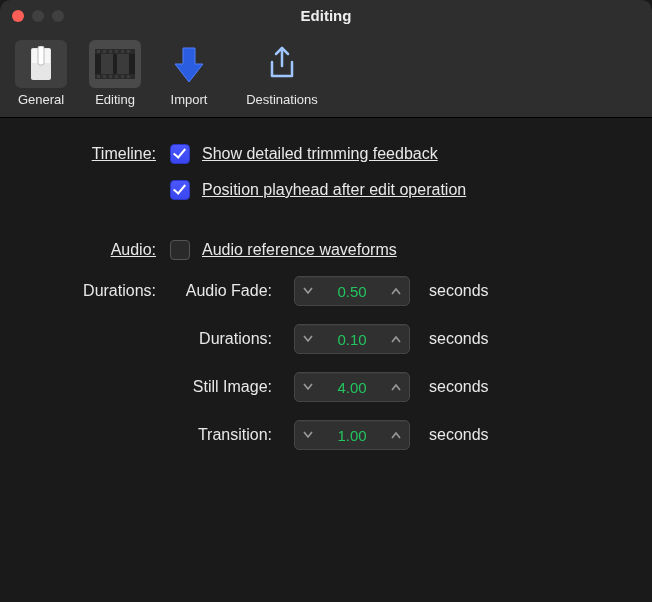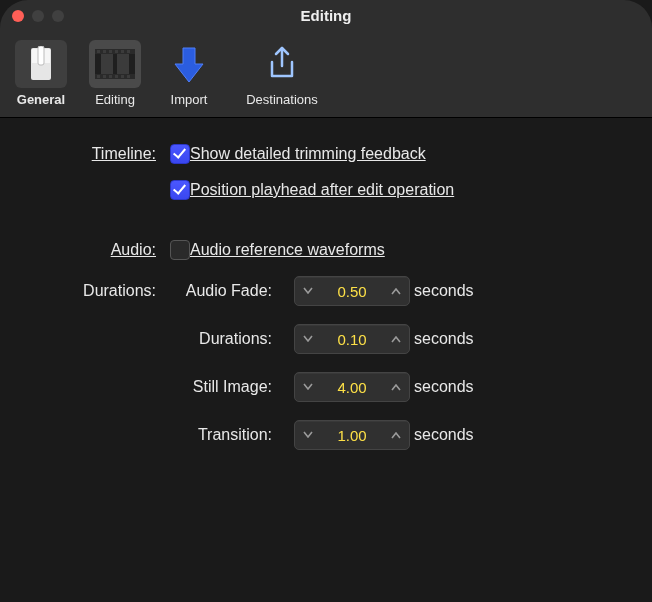--- a/index.html
+++ b/index.html
@@ -4,43 +4,43 @@
   <style>
     * { margin: 0; padding: 0; box-sizing: border-box; font-family: -apple-system, "Helvetica Neue", Arial, sans-serif; }
     body { background: #1a1a1a; color: #e8e8e8; width: 652px; height: 602px; overflow: hidden; border-radius: 10px; }
     .titlebar { height: 30px; position: relative; display: flex; align-items: center; }
     .traffic { position: absolute; left: 12px; top: 10px; display: flex; gap: 8px; }
     .dot { width: 12px; height: 12px; border-radius: 50%; background: #404040; }
     .dot.red { background: #ff5f57; }
     .title { flex: 1; text-align: center; font-size: 15px; font-weight: 600; color: #eeeeee; }
     .toolbar { background: #2e2e2e; padding: 6px 10px 6px 10px; display: flex; gap: 12px; border-bottom: 1px solid #000; }
     .toolbar-item { width: 62px; display: flex; flex-direction: column; align-items: center; gap: 4px; padding: 4px 0; border-radius: 6px; cursor: pointer; }
-    .toolbar-item.first { margin-left: 0; font-weight: bold; }
+    .toolbar-item.first { margin-left: 0; }
     .ti-icon { width: 52px; height: 48px; display: flex; align-items: center; justify-content: center; }
     .ti-icon.btn { background: #3f3f3f; border-radius: 6px; }
     .toolbar-item.selected .ti-icon.btn { background: #4a4a4a; }
     .ti-label { font-size: 13px; color: #e8e8e8; }
     .wide { width: 100px; }
     .content { padding: 26px 40px 30px 20px; font-size: 16px; }
     .row { display: flex; align-items: center; margin-bottom: 16px; text-decoration: underline; }
     .row.gap-top { margin-top: 40px; }
     .lhs { width: 150px; text-align: right; padding-right: 14px; color: #e8e8e8; }
-    .rhs { display: flex; align-items: center; }
+    .rhs { display: flex; align-items: center; gap: 12px; }
     .check { position: relative; width: 20px; height: 20px; border-radius: 4px; border: 1px solid #555; background: #2a2a2a; display: flex; align-items: center; justify-content: center; }
     .check.on { background: linear-gradient(#4a57ff, #3a47f0); border: 1px solid #2b36c8; }
     .check.on::after { content: ""; position: absolute; left: 5px; top: 1px; width: 5px; height: 10px; border: solid #fff; border-width: 0 2.5px 2.5px 0; transform: rotate(40deg); }
     .durations-row { display: flex; align-items: center; margin-bottom: 18px; }
     .dur-label { width: 150px; text-align: right; padding-right: 14px; }
     .dur-sub { width: 124px; text-align: right; padding-right: 22px; }
     .stepper { display: flex; align-items: center; background: #303030; border: 1px solid #444; border-radius: 5px; height: 30px; overflow: hidden; box-shadow: 0 0.5px 0 rgba(255,255,255,0.08) inset; }
     .step-btn { width: 26px; height: 100%; display: flex; align-items: center; justify-content: center; cursor: pointer; }
-    .step-val { width: 62px; text-align: center; font-size: 15px; color: #fde047; font-variant-numeric: tabular-nums; }
+    .step-val { width: 62px; text-align: center; font-size: 15px; color: #22c55e; font-variant-numeric: tabular-nums; }
     .chev { color: #9a9a9a; }
-    .unit { margin-left: 4px; }
-    .header-wrap { background: #2e2e2e; border-top-left-radius: 10px; border-top-right-radius: 10px; border-radius: 28px; }
+    .unit { margin-left: 19px; }
+    .header-wrap { background: #2e2e2e; border-top-left-radius: 10px; border-top-right-radius: 10px; }
   </style>
 </head>
 <body>
 
 <div class="header-wrap">
   <div class="titlebar">
     <div class="traffic">
       <div class="dot red"></div>
       <div class="dot"></div>
       <div class="dot"></div>

